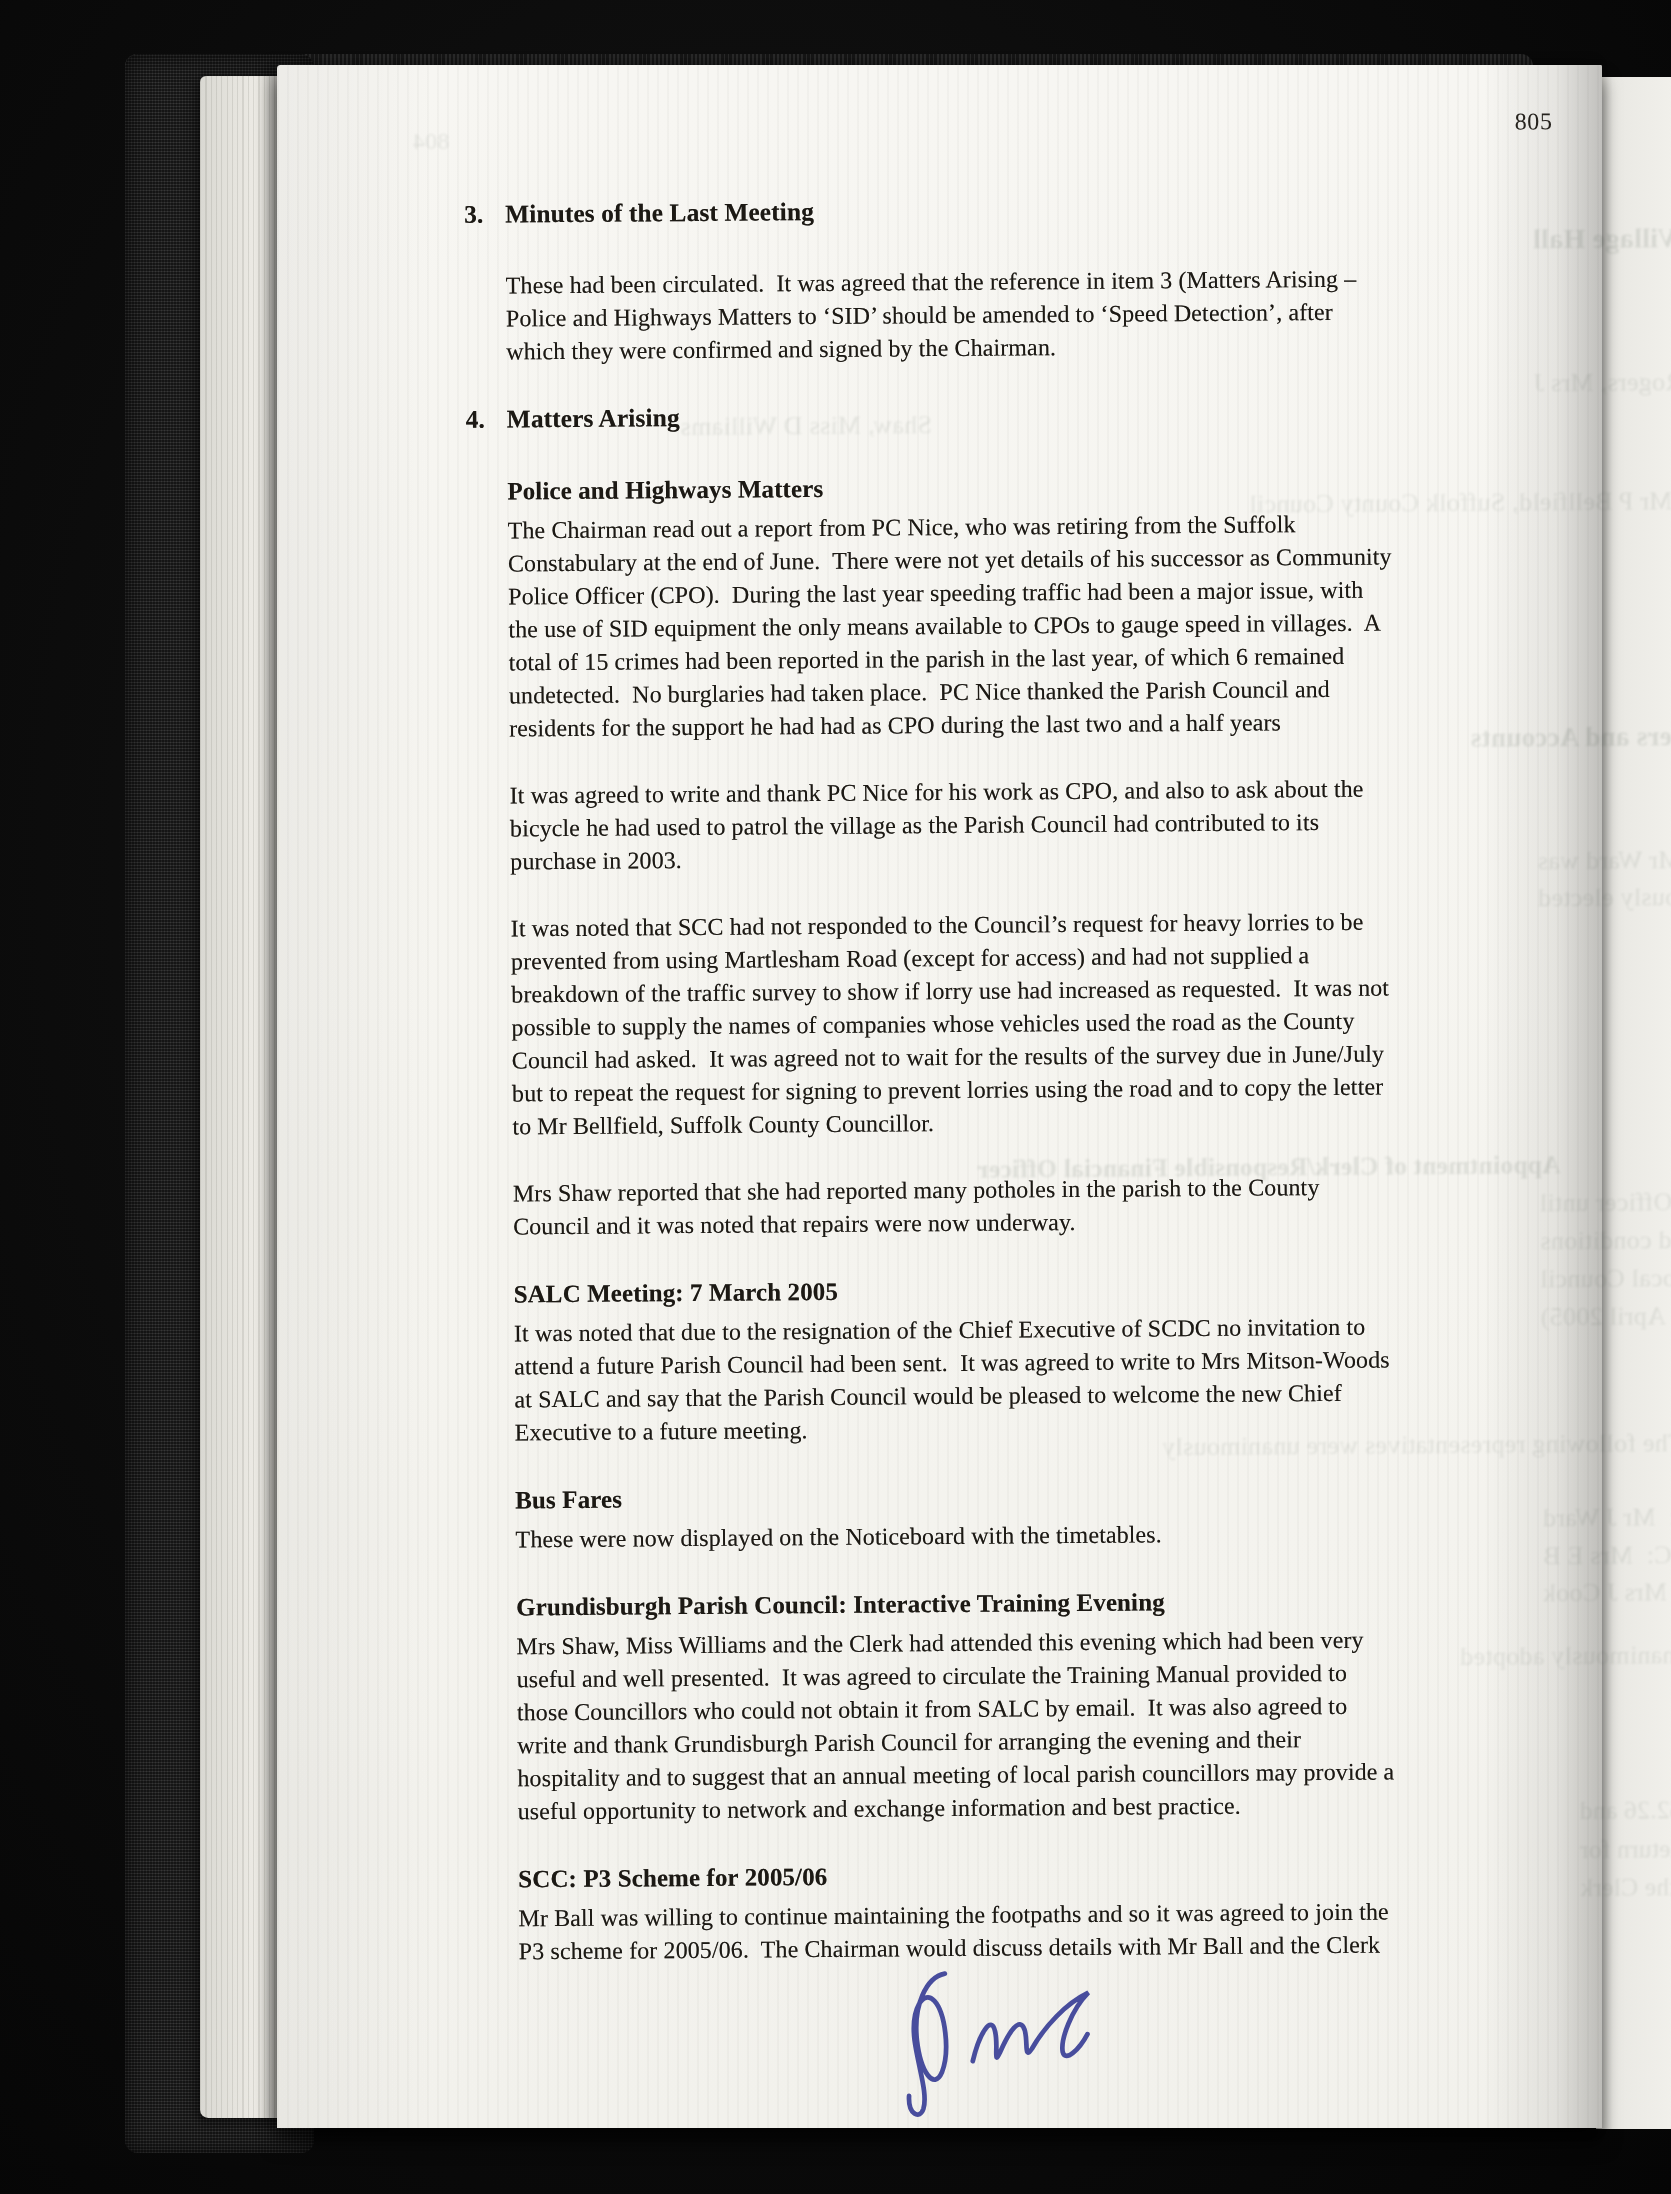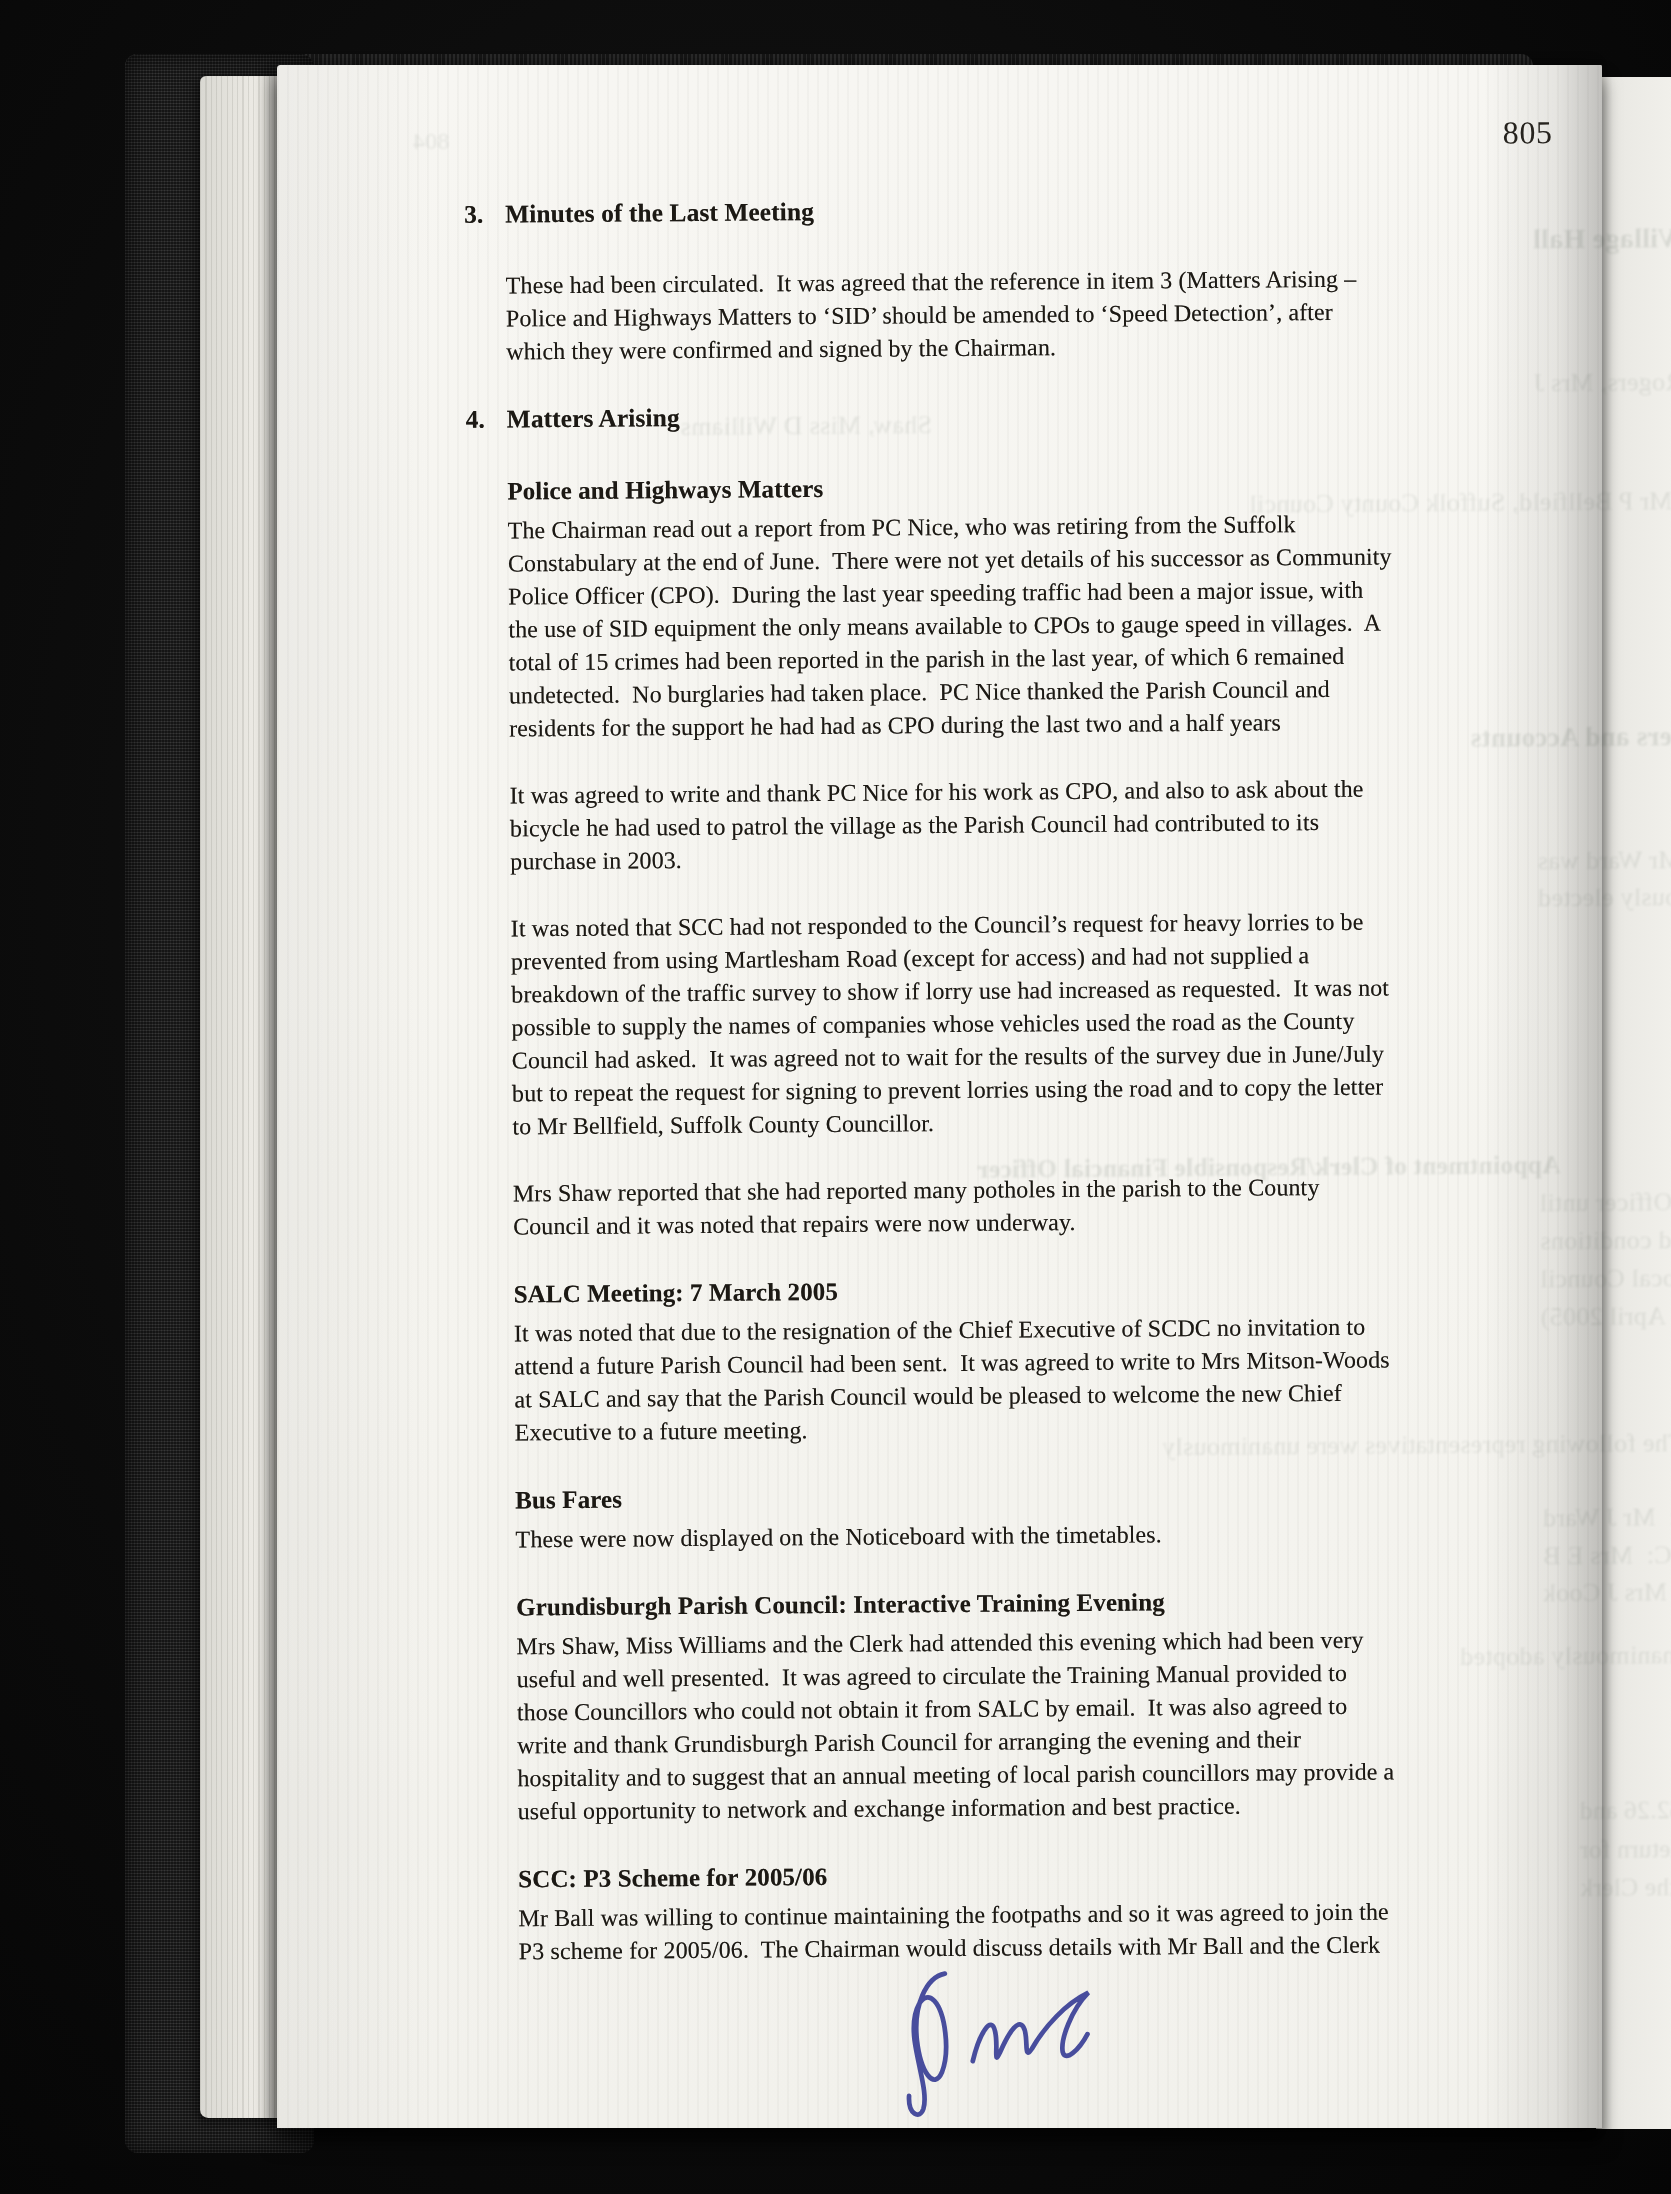--- a/index.html
+++ b/index.html
@@ -31,21 +31,21 @@
   .page{position:absolute;left:277px;top:65px;width:1325px;height:2063px;
         background:
           linear-gradient(90deg, rgba(0,0,0,0.045) 0%, rgba(0,0,0,0) 12%),
           linear-gradient(270deg, rgba(0,0,0,0.22) 0%, rgba(0,0,0,0.07) 3.5%, rgba(0,0,0,0) 9%),
           repeating-linear-gradient(90deg, rgba(100,100,90,0.045) 0 1.8px, rgba(0,0,0,0) 1.8px 10px),
           linear-gradient(180deg,#f7f6f2 0%, #f5f4ef 55%, #f2f1ec 100%);
         border-radius:3.5px 1.2px 0 0;
         box-shadow: -8.3px 0 13px rgba(0,0,0,.35), 0 15.4px 18px rgba(0,0,0,.55);}
   .warp{position:absolute;left:0;top:0;width:1325px;height:2063px;
         transform:rotate(-0.45deg);transform-origin:154px 130px;}
-  .page-number{position:absolute;top:58px;right:49px;font-size:32px;color:#26231e;
+  .page-number{position:absolute;top:52px;right:49px;font-size:24px;color:#26231e;
         letter-spacing:0.6px;text-align:right;}
   
   .content{position:absolute;left:228px;top:133px;width:1059px;color:#1c1914;
         font-size:24px;line-height:33px;letter-spacing:0.1px;
         text-shadow:0 0 0.6px rgba(30,28,22,.55);}
   .tline{white-space:pre;}
   .heading{font-weight:bold;font-size:25.4px;position:relative;margin-bottom:39px;}
   .heading .no{position:absolute;left:-41px;top:0;}
   .sub-title{font-weight:bold;font-size:25px;margin-bottom:7px;}
   .para{margin-bottom:34px;}

